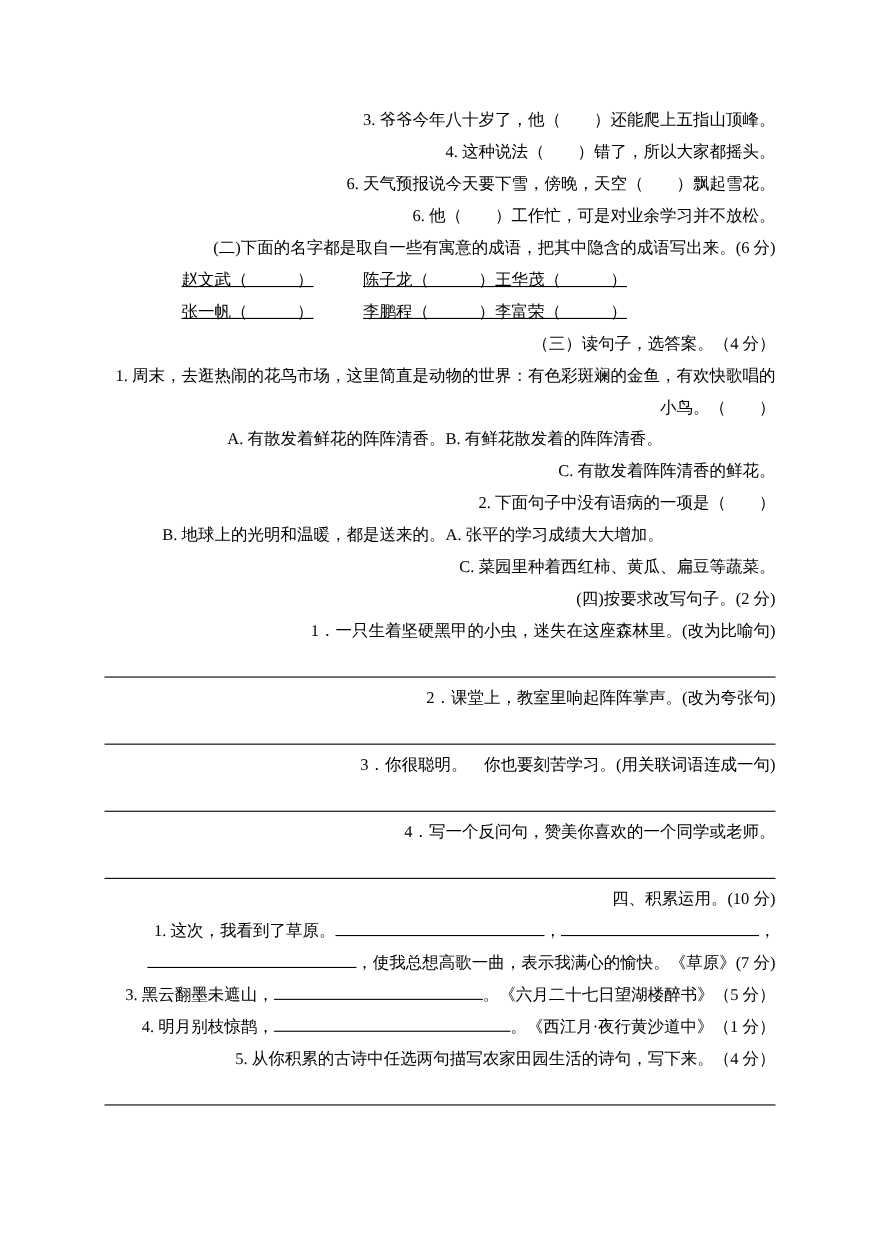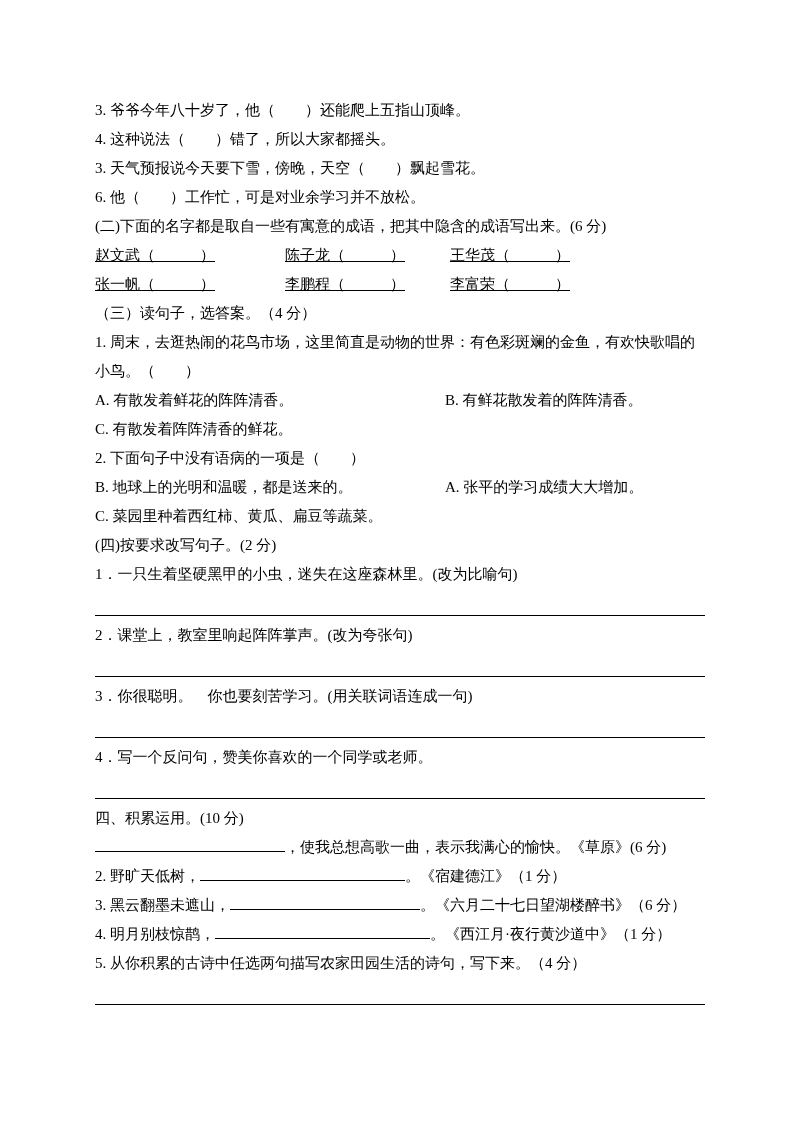--- a/index.html
+++ b/index.html
@@ -1,15 +1,15 @@
 <!DOCTYPE html>
 <html><head>
 <meta charset="utf-8">
 <style>
-  * { margin: 0; padding: 0; box-sizing: border-box; }
+  * { margin: 0; padding: 0; box-sizing: border-box; text-align: right; }
   html, body { background: #ffffff; }
   body {
     font-family: "Liberation Serif", "DejaVu Serif", serif;
     color: #000000;
   }
   .page {
     position: relative;
     width: 793px;
     height: 1122px;
     margin: 0 auto;
@@ -24,21 +24,21 @@
     font-size: 15px;
   }
   .line {
     line-height: 29px;
     min-height: 29px;
   }
   .heading { font-weight: normal; }
   .cols3 { display: flex; text-decoration: underline; }
   .cols3 .cell:nth-child(1) { width: 190px; }
   .cols3 .cell:nth-child(2) { width: 165px; }
-  .cols2 { display: flex; gap: 40px; }
+  .cols2 { display: flex; }
   .cols2 .cell:nth-child(1) { width: 310px; }
   .answer-rule {
     border-top: 1px solid #000000;
     height: 0;
     margin-top: 26px;
     margin-bottom: 5px;
   }
   .blank {
     display: inline-block;
     height: 14px;
@@ -46,21 +46,21 @@
     vertical-align: baseline;
   }
 </style>
 </head>
 <body>
 
 <div class="page">
   <div class="content">
       <div class="line">3. 爷爷今年八十岁了，他（　　）还能爬上五指山顶峰。</div>
       <div class="line">4. 这种说法（　　）错了，所以大家都摇头。</div>
-      <div class="line">3. 天气预报说今天要下雪，傍晚，天空（　　）飘起雪花。</div>
+      <div class="line">6. 天气预报说今天要下雪，傍晚，天空（　　）飘起雪花。</div>
       <div class="line">6. 他（　　）工作忙，可是对业余学习并不放松。</div>
       <div class="line">(二)下面的名字都是取自一些有寓意的成语，把其中隐含的成语写出来。(6 分)</div>
       <div class="line cols3">
         <span class="cell">赵文武（　　　）</span>
         <span class="cell">陈子龙（　　　）</span>
         <span class="cell">王华茂（　　　）</span>
       </div>
       <div class="line cols3">
         <span class="cell">张一帆（　　　）</span>
         <span class="cell">李鹏程（　　　）</span>
@@ -82,20 +82,20 @@
       <div class="line">(四)按要求改写句子。(2 分)</div>
       <div class="line">1．一只生着坚硬黑甲的小虫，迷失在这座森林里。(改为比喻句)</div>
       <div class="answer-rule"></div>
       <div class="line">2．课堂上，教室里响起阵阵掌声。(改为夸张句)</div>
       <div class="answer-rule"></div>
       <div class="line">3．你很聪明。　你也要刻苦学习。(用关联词语连成一句)</div>
       <div class="answer-rule"></div>
       <div class="line">4．写一个反问句，赞美你喜欢的一个同学或老师。</div>
       <div class="answer-rule"></div>
       <div class="line heading">四、积累运用。(10 分)</div>
-      <div class="line"><span class="blank" style="width: 190px;"></span><span>，使我总想高歌一曲，表示我满心的愉快。《草原》(6 分)</span></div>
-      <div class="line"><span>2. 野旷天低树，</span><span class="blank" style="width: 205px;"></span><span>。《宿建德江》（1 分）</span></div>
-      <div class="line"><span>3. 黑云翻墨未遮山，</span><span class="blank" style="width: 190px;"></span><span>。《六月二十七日望湖楼醉书》（6 分）</span></div>
+      <div class="line"><span>1. 这次，我看到了草原。</span><span class="blank" style="width: 190px;"></span><span>，</span><span class="blank" style="width: 180px;"></span><span>，</span></div>
+      <div class="line"><span class="blank" style="width: 190px;"></span><span>，使我总想高歌一曲，表示我满心的愉快。《草原》(7 分)</span></div>
+      <div class="line"><span>3. 黑云翻墨未遮山，</span><span class="blank" style="width: 190px;"></span><span>。《六月二十七日望湖楼醉书》（5 分）</span></div>
       <div class="line"><span>4. 明月别枝惊鹊，</span><span class="blank" style="width: 215px;"></span><span>。《西江月·夜行黄沙道中》（1 分）</span></div>
       <div class="line">5. 从你积累的古诗中任选两句描写农家田园生活的诗句，写下来。（4 分）</div>
       <div class="answer-rule"></div>
     </div>
 </div>
 
 </body></html>

